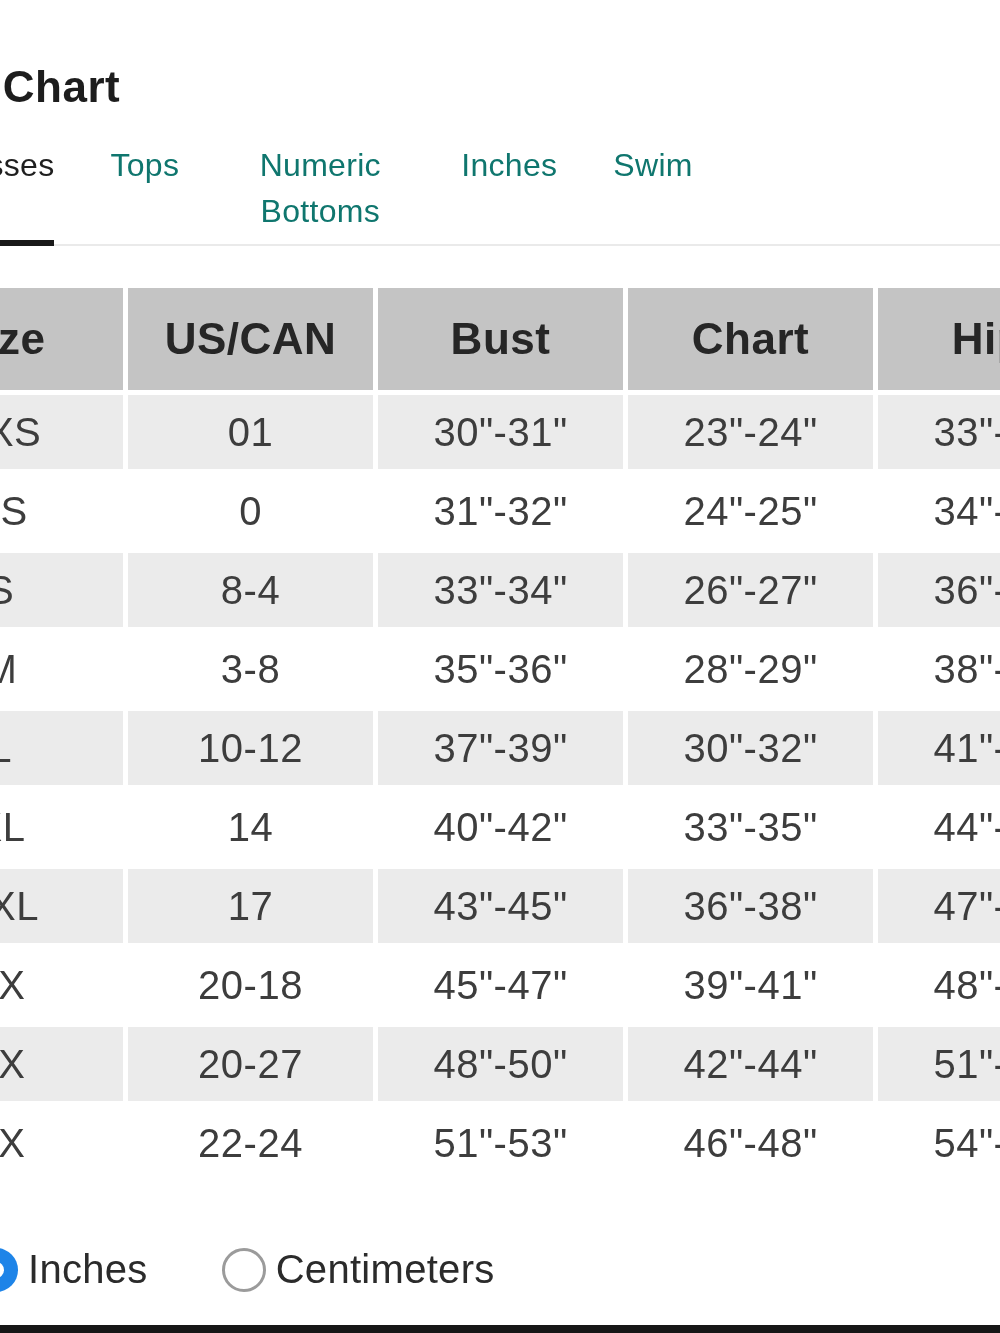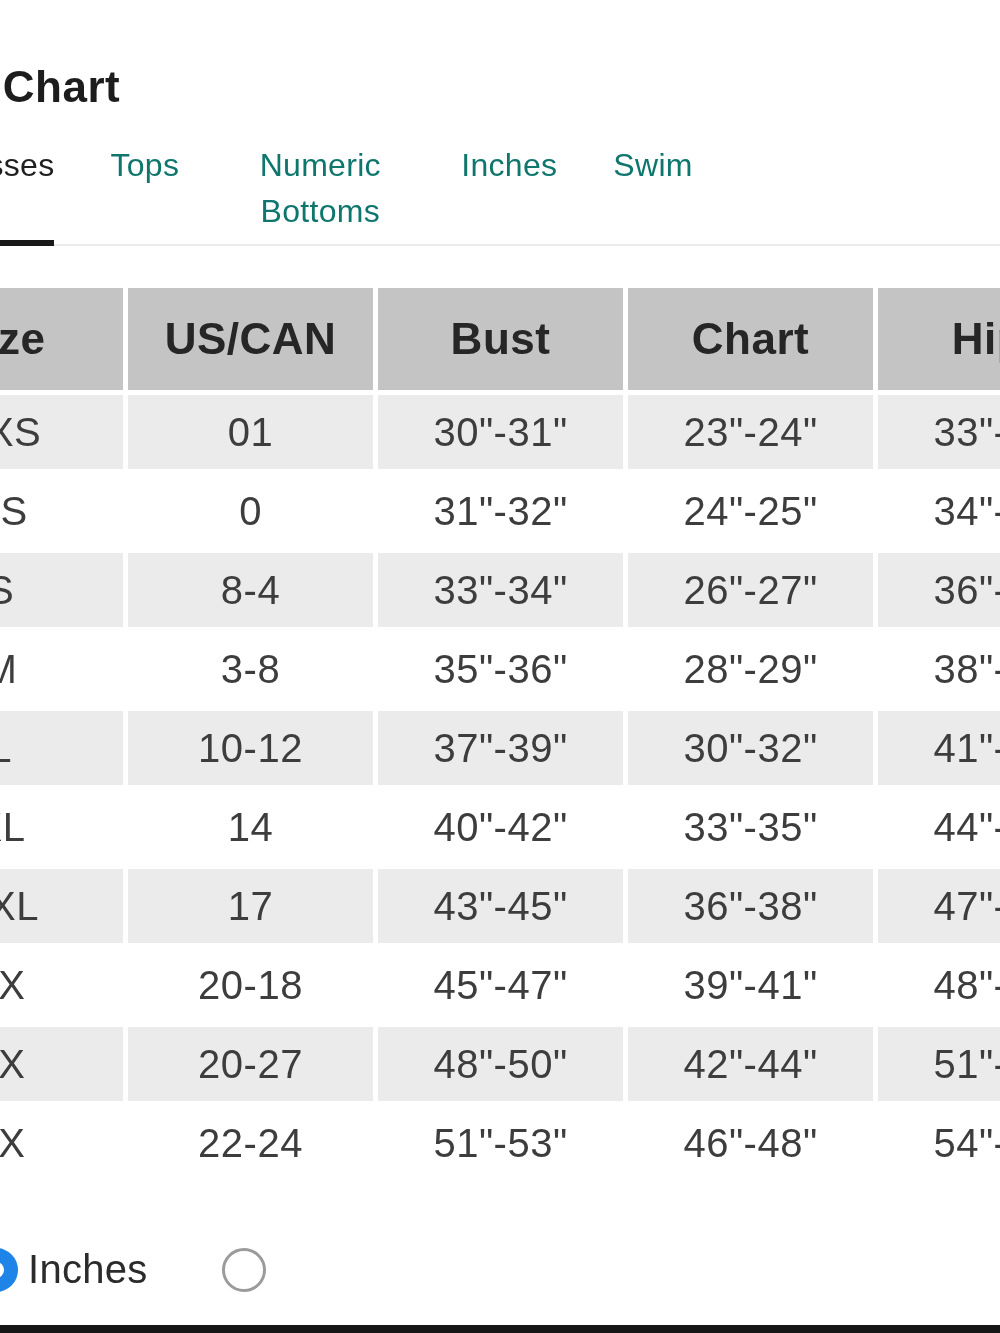--- a/index.html
+++ b/index.html
@@ -228,19 +228,20 @@
         </tbody>
     </table>
 
     <div class="units">
         <div class="unit">
           <span class="radio selected"></span>
           <span>Inches</span>
         </div>
         <div class="unit">
           <span class="radio unselected"></span>
+          <span>Centimeters</span>
         </div>
       </div>
 
   </div>
 
   <div class="bottom-bar"></div>
 </div>
 
 </body></html>

